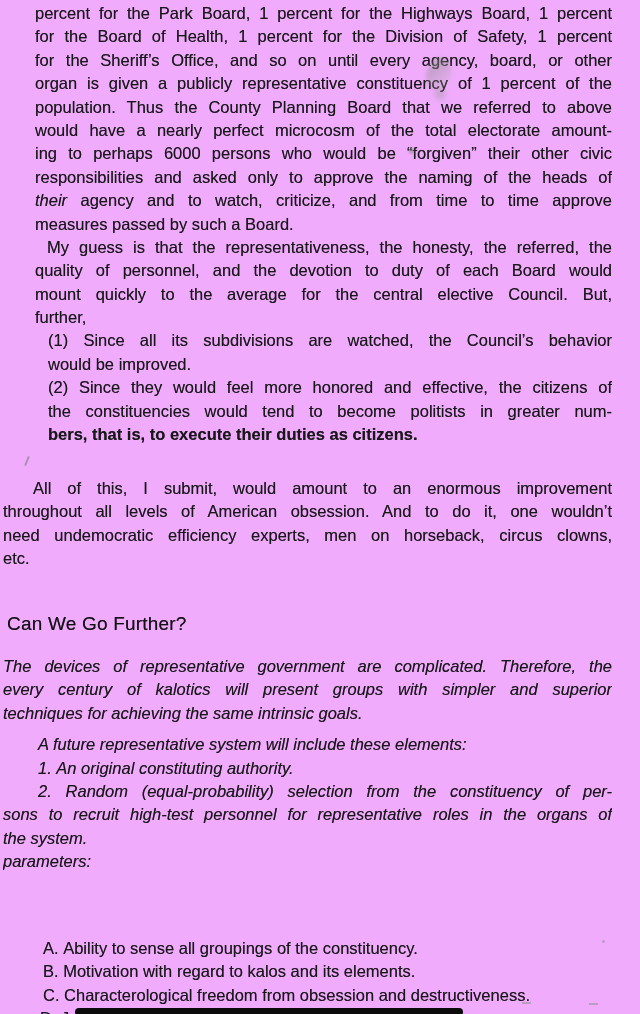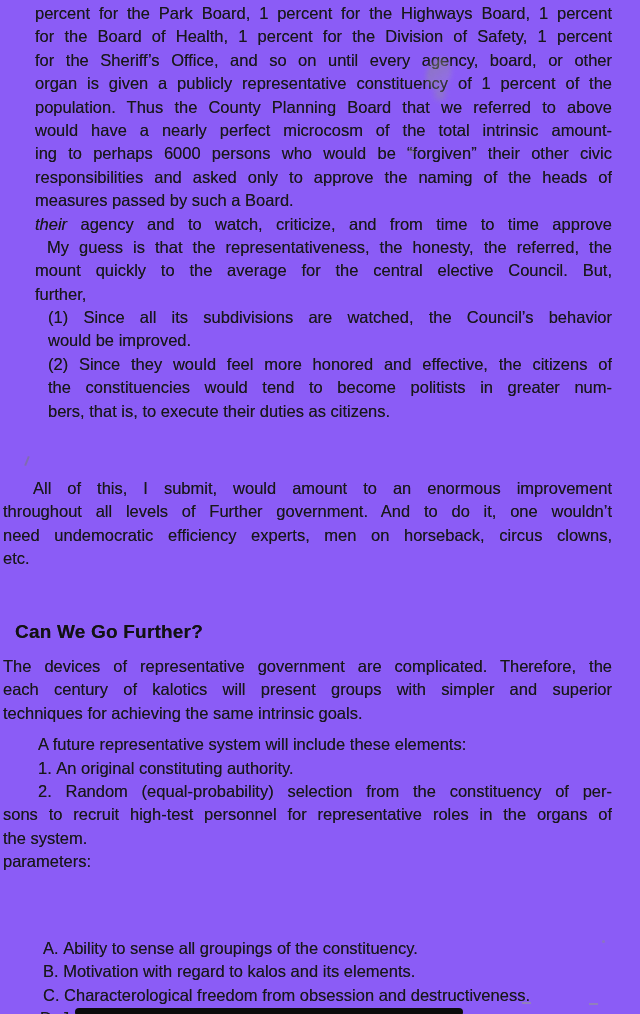--- a/index.html
+++ b/index.html
@@ -1,42 +1,42 @@
 <!DOCTYPE html>
 <html><head>
 <meta charset="utf-8">
 <style>
   html,body{margin:0;padding:0;background:#e8e8e6;}
   .page{
     position:relative;
     width:640px;height:1014px;
-    background:#8b5cf6;
+    background:#f0abfc;
     overflow:hidden;
     font-family:"Liberation Sans","DejaVu Sans",sans-serif;
   }
   .block{position:absolute;}
   .line{
     height:23.4px;
     line-height:23.4px;
     font-size:16.5px;
     color:#181818;
     text-align:left;
     overflow:hidden;
     text-shadow:0 0 0.45px rgba(10,10,10,0.55);
   }
   .line.just{
     text-align:justify;
     text-align-last:justify;
   }
   .it{font-style:italic;}
   .heading{
     position:absolute;
-    margin:12px;
+    margin:4px;
     font-size:19px;
-    font-weight:bold;
+    font-weight:normal;
     color:#121212;
     letter-spacing:0.2px;
     text-shadow:0 0 0.5px rgba(0,0,0,0.6);
   }
   
   .smudge-a{
     position:absolute;left:427px;top:58px;width:24px;height:32px;
     background:linear-gradient(115deg, rgba(140,140,140,0.55), rgba(200,200,200,0.15));
     transform:rotate(24deg);
     border-radius:45% 55% 50% 50%;
@@ -77,47 +77,48 @@
 <body>
 
 <div class="page">
 
   <div class="block" style="top:2px;left:35px;width:577px;">
       <div class="line just">percent for the Park Board, 1 percent for the Highways Board, 1 percent</div>
       <div class="line just">for the Board of Health, 1 percent for the Division of Safety, 1 percent</div>
       <div class="line just">for the Sheriff’s Office, and so on until every agency, board, or other</div>
       <div class="line just">organ is given a publicly representative constituency of 1 percent of the</div>
       <div class="line just">population. Thus the County Planning Board that we referred to above</div>
-      <div class="line just">would have a nearly perfect microcosm of the total intrinsic amount-</div>
+      <div class="line just">would have a nearly perfect microcosm of the total electorate amount-</div>
       <div class="line just">ing to perhaps 6000 persons who would be “forgiven” their other civic</div>
       <div class="line just">responsibilities and asked only to approve the naming of the heads of</div>
+      <div class="line just"><span class="it">their</span><span> agency and to watch, criticize, and from time to time approve</span></div>
       <div class="line">measures passed by such a Board.</div>
-      <div class="line just"><span class="it">their</span><span> agency and to watch, criticize, and from time to time approve</span></div>
       <div class="line just" style="padding-left: 12px;">My guess is that the representativeness, the honesty, the referred, the</div>
+      <div class="line just">quality of personnel, and the devotion to duty of each Board would</div>
       <div class="line just">mount quickly to the average for the central elective Council. But,</div>
       <div class="line">further,</div>
       <div class="line just" style="padding-left: 13px;">(1) Since all its subdivisions are watched, the Council’s behavior</div>
       <div class="line" style="padding-left: 13px;">would be improved.</div>
       <div class="line just" style="padding-left: 13px;">(2) Since they would feel more honored and effective, the citizens of</div>
       <div class="line just" style="padding-left: 13px;">the constituencies would tend to become politists in greater num-</div>
-      <div class="line" style="padding-left: 13px;">bers, that is, to execute their duties as citizens.</div>
+      <div class="line" style="padding-left: 13px; font-weight: bold;">bers, that is, to execute their duties as citizens.</div>
     </div>
 
   <div class="block" style="top:477px;left:3px;width:609px;">
       <div class="line just" style="padding-left: 30px;">All of this, I submit, would amount to an enormous improvement</div>
-      <div class="line just">throughout all levels of Further government. And to do it, one wouldn’t</div>
+      <div class="line just">throughout all levels of American obsession. And to do it, one wouldn’t</div>
       <div class="line just">need undemocratic efficiency experts, men on horseback, circus clowns,</div>
       <div class="line">etc.</div>
     </div>
 
   <h2 class="heading" style="top:609px;left:3px;">Can We Go Further?</h2>
 
-  <div class="block" style="top:655px;left:3px;width:609px;">
+  <div class="block" style="top:655px;left:3px;width:609px;font-style:italic;">
       <div class="line just">The devices of representative government are complicated. Therefore, the</div>
-      <div class="line just">each century of kalotics will present groups with simpler and superior</div>
+      <div class="line just">every century of kalotics will present groups with simpler and superior</div>
       <div class="line">techniques for achieving the same intrinsic goals.</div>
       <div class="line" style="padding-left: 35px; margin-top: 8px;">A future representative system will include these elements:</div>
       <div class="line" style="padding-left: 35px;">1.&nbsp;An original constituting authority.</div>
       <div class="line just" style="padding-left: 35px;">2.&nbsp;Random (equal-probability) selection from the constituency of per-</div>
       <div class="line just">sons to recruit high-test personnel for representative roles in the organs of</div>
       <div class="line">the system.</div>
       <div class="line">parameters:</div>
     </div>
 
   <div class="block" style="top:889px;left:3px;width:609px;margin-top:48px;">

